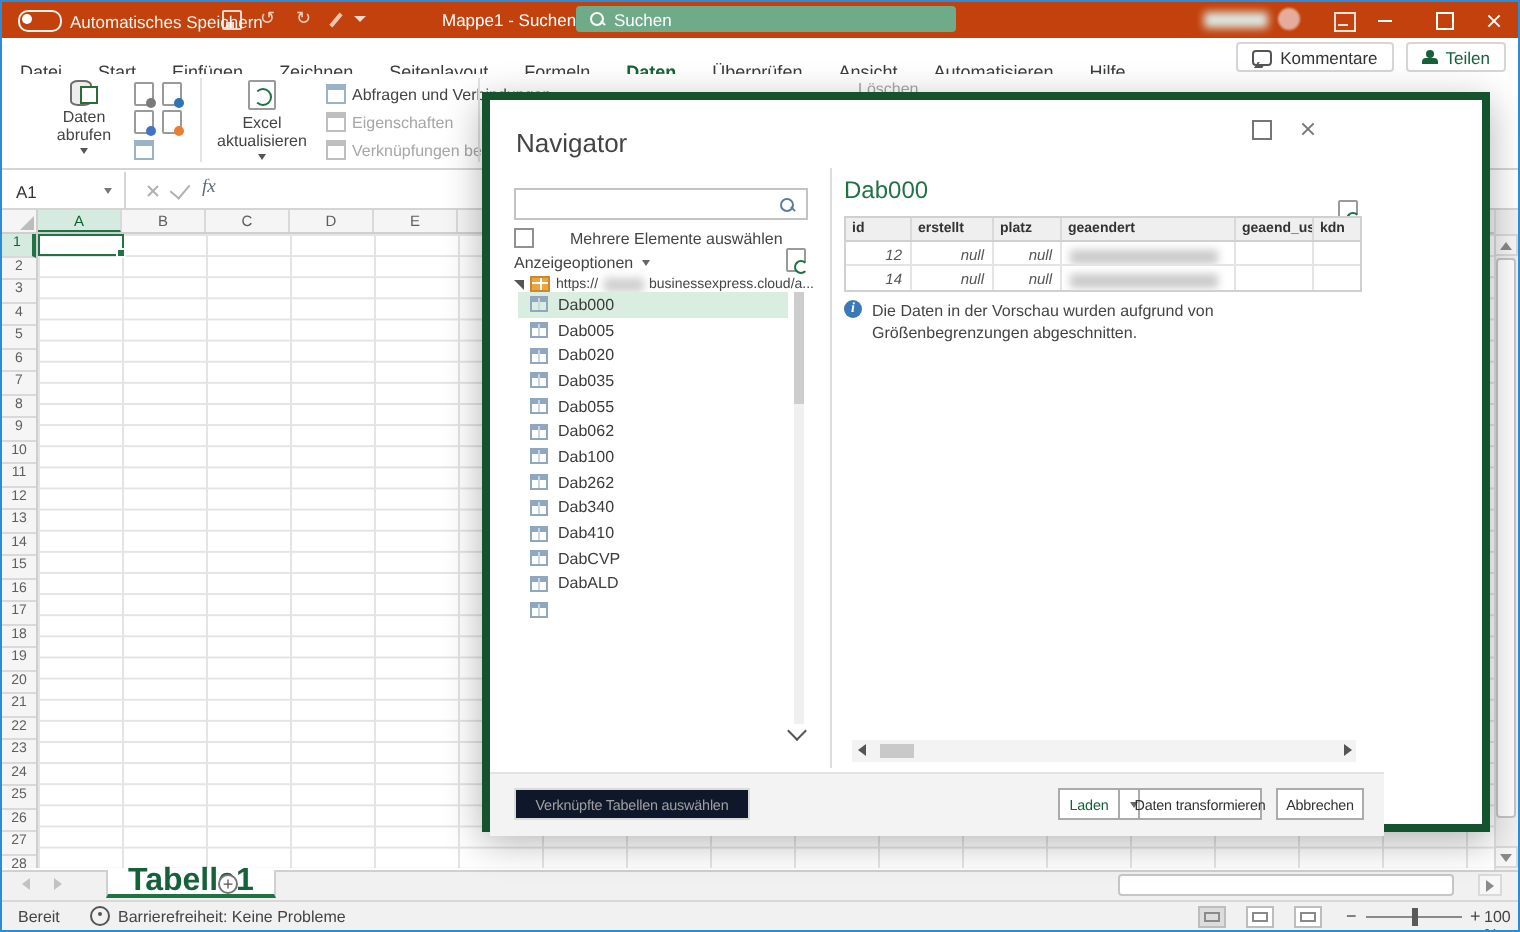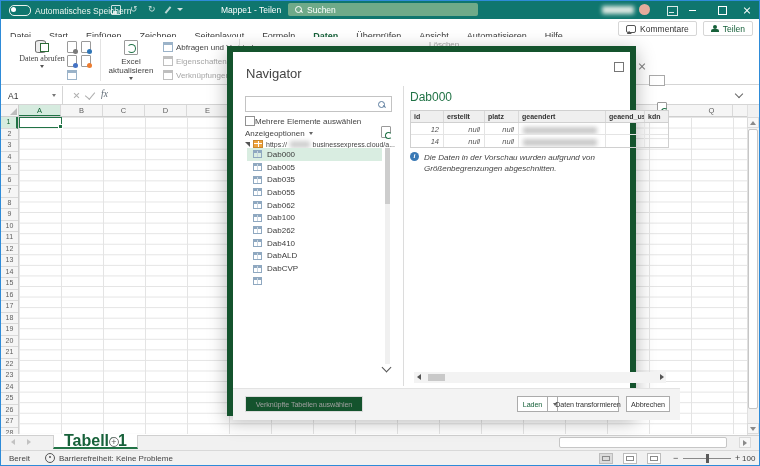--- a/index.html
+++ b/index.html
@@ -1,21 +1,21 @@
 <!DOCTYPE html>
 <html><head>
 <meta charset="utf-8">
 <style>
   html,body{margin:0;padding:0;background:#999;}
   #window{position:relative;width:760px;height:466px;background:#fff;overflow:hidden;
     font-family:"Liberation Sans",sans-serif;border:1px solid #2E8BD8;box-sizing:border-box;
     -webkit-font-smoothing:antialiased;}
   .abs{position:absolute;}
   
-  #titlebar{left:0;top:0;width:100%;height:18px;background:#0f766e;color:#fff;font-size:8.5px;}
+  #titlebar{left:0;top:0;width:100%;height:18px;background:#c2410c;color:#fff;font-size:8.5px;}
   #autosave{left:8px;top:4px;display:flex;align-items:center;gap:4px;color:#EAF4EE;}
   .toggle{width:20px;height:9px;border:1px solid #E9F2EC;border-radius:5px;position:relative;}
   .toggle .knob{position:absolute;left:1px;top:1px;width:5px;height:5px;border-radius:50%;background:#fff;}
   .tb-ic{color:rgba(255,255,255,.75);font-size:9px;line-height:10px;}
   #save-ic{left:110px;top:4px;width:8px;height:8px;border:1px solid rgba(255,255,255,.8);border-radius:1px;}
   #save-ic::after{content:"";position:absolute;left:1px;bottom:0;width:4px;height:3px;background:rgba(255,255,255,.8);}
   #undo-ic{left:129px;top:3px;}#redo-ic{left:147px;top:3px;}
   #ink-ic{left:166px;top:5px;width:2px;height:8px;background:rgba(255,255,255,.7);transform:rotate(40deg);}
   #ink-car{left:176px;top:7px;}
   .tri-down{width:0;height:0;border-left:3px solid transparent;border-right:3px solid transparent;border-top:3px solid rgba(255,255,255,.8);}
@@ -106,30 +106,30 @@
   #acc-ic{left:44px;top:452px;width:8px;height:8px;border:1px solid #555;border-radius:50%;}
   #acc-ic::after{content:"";position:absolute;left:2.5px;top:1.5px;width:2px;height:2px;border-radius:50%;background:#555;}
   .view-ic{position:absolute;top:452px;width:14px;height:11px;border:1px solid #BDBDBD;background:#fff;box-sizing:border-box;}
   .view-ic.active{background:#DCDCDC;}
   .view-ic::after{content:"";position:absolute;left:2px;top:2px;right:2px;bottom:2px;border:1px solid #8A8A8A;}
   #zoom-minus{left:672px;top:452px;}#zoom-plus{left:734px;top:452px;}
   #zoom-track{left:682px;top:457px;width:48px;height:1px;background:#8A8A8A;}
   #zoom-knob{left:705px;top:453px;width:3px;height:9px;background:#5A5A5A;}
   #zoom-label{left:741px;top:453px;}
   
-  #dialog{left:226px;top:45px;width:409px;height:370px;background:#fff;border:6px solid #14532d;box-shadow:0 5px 18px rgba(0,0,0,.3);box-sizing:border-box;}
+  #dialog{left:240px;top:45px;width:504px;height:370px;background:#fff;border:4px solid #14532d;box-shadow:0 5px 18px rgba(0,0,0,.3);box-sizing:border-box;}
   .d{position:absolute;}
   #dlg-title{left:13px;top:14px;font-size:13px;color:#444;}
   #dlg-max{left:381px;top:10px;width:8px;height:8px;border:1px solid #767676;}
   #dlg-close{left:405px;top:10px;}
   #dlg-close::before,#dlg-close::after{background:#767676;}
   #nav-search{left:12px;top:44px;width:147px;height:16px;border:1px solid #C3C3C3;box-sizing:border-box;display:flex;align-items:center;}
   #nav-search .mag{margin-left:auto;margin-right:6px;border-color:#5B7C9E;}
   #nav-search .mag::after{background:#5B7C9E;}
-  #multi-row{left:12px;top:64px;display:flex;align-items:center;gap:0;font-size:8px;color:#444;}
+  #multi-row{left:12px;top:64px;display:flex;align-items:center;gap:18px;font-size:8px;color:#444;}
   .checkbox{width:8px;height:8px;border:1px solid #919191;background:#fff;flex:none;}
   #dispopt-row{left:12px;top:77px;display:flex;align-items:center;gap:4px;font-size:8px;color:#444;}
   .caret-sm{width:0;height:0;border-left:2.5px solid transparent;border-right:2.5px solid transparent;border-top:3px solid #666;}
   .docref{width:8px;height:10px;border:1px solid #9A9A9A;background:#fff;position:relative;border-radius:1px;}
   .docref::after{content:"";position:absolute;right:-2px;bottom:-2px;width:5px;height:5px;border:1.2px solid #1E7145;border-radius:50%;border-right-color:transparent;background:#fff;}
   #dispopt-ref{left:148px;top:74px;}
   #tree-root{left:12px;top:88px;display:flex;align-items:center;gap:3px;font-size:7px;color:#444;width:150px;white-space:nowrap;}
   .exp-tri{width:0;height:0;border-top:5px solid #555;border-left:5px solid transparent;transform:rotate(0deg);flex:none;}
   .web-ic{width:10px;height:8px;background:#EFA33D;border:1px solid #C9882F;box-sizing:border-box;flex:none;
     background-image:linear-gradient(to bottom,transparent 2px,#fff 2px,#fff 3px,transparent 3px),linear-gradient(to right,transparent 4px,#fff 4px,#fff 5px,transparent 5px);}
@@ -148,28 +148,28 @@
   #pv-ref{left:424px;top:38px;}
   #pv-table{left:177px;top:58px;width:259px;border:1px solid #D0D0D0;box-sizing:border-box;overflow:hidden;}
   #pv-head{display:flex;height:12px;background:#EFEFEF;border-bottom:1px solid #D0D0D0;box-sizing:border-box;}
   .pv-th{font-size:7px;font-weight:bold;color:#333;border-right:1px solid #D9D9D9;box-sizing:border-box;padding:2px 0 0 3px;white-space:nowrap;overflow:hidden;flex:none;}
   .pv-tr{display:flex;height:12px;border-bottom:1px solid #E4E4E4;box-sizing:border-box;}
   .pv-tr:last-child{border-bottom:none;}
   .pv-td{font-size:7.5px;font-style:italic;color:#555;text-align:right;border-right:1px solid #E4E4E4;box-sizing:border-box;padding:2px 4px 0 0;white-space:nowrap;overflow:hidden;flex:none;}
   .cell-redact{margin:2px 4px 0 4px;height:7px;flex:1;background:#C9C9C9;filter:blur(2px);}
   #pv-info{left:177px;top:100px;width:255px;display:flex;gap:5px;}
   .info-ic{width:9px;height:9px;border-radius:50%;background:#3A79B5;color:#fff;font-size:7px;font-weight:bold;text-align:center;line-height:9px;flex:none;font-family:"Liberation Serif",serif;font-style:italic;}
-  #pv-info .txt{font-size:8px;color:#444;line-height:11px;width:238px;font-style:italic;}
+  #pv-info .txt{font-size:8px;color:#444;line-height:11px;width:238px;}
   #pv-hscroll{left:181px;top:320px;width:252px;height:11px;background:#F3F3F3;display:flex;align-items:center;}
   #pv-hthumb{left:195px;top:322px;width:17px;height:7px;background:#C9C9C9;}
   #pv-hl{left:184px;top:322px;}#pv-hr{left:427px;top:322px;}
   
   #dlg-footer{left:0px;top:336px;width:447px;height:32px;background:#F3F3F3;border-top:1px solid #E3E3E3;box-sizing:border-box;}
   .dlg-btn{position:absolute;top:344px;height:16px;border:1px solid #ABABAB;background:#fff;box-sizing:border-box;font-size:7.2px;color:#333;display:flex;align-items:center;justify-content:center;letter-spacing:-0.1px;white-space:nowrap;}
-  .dlg-btn.disabled{border-color:#DBDBDB;background:#14532d;color:#A0A0A0;}
+  .dlg-btn.disabled{border-color:#DBDBDB;background:#0f172a;color:#A0A0A0;}
   #btn-laden{left:284px;width:31px;color:#17613A;}
   #btn-laden-dd{left:314px;width:15px;}
   #btn-transform{left:324px;width:62px;}
   #btn-cancel{left:393px;width:44px;}
 </style>
 </head>
 <body>
 
 <div id="window">
 
@@ -178,21 +178,21 @@
       <span class="toggle">
           <span class="knob"></span>
         </span>
       <span>Automatisches Speichern</span>
     </div>
     <div id="save-ic" class="abs"></div>
     <div id="undo-ic" class="abs tb-ic">↺</div>
     <div id="redo-ic" class="abs tb-ic">↻</div>
     <div id="ink-ic" class="abs"></div>
     <div id="ink-car" class="abs tri-down"></div>
-    <div id="doc-title" class="abs">Mappe1 - Teilen</div>
+    <div id="doc-title" class="abs">Mappe1 - Suchen</div>
     <div id="tb-search" class="abs">
       <span class="mag"></span>
       <span>Suchen</span>
     </div>
     <div id="user-redact" class="abs redact"></div>
     <div id="avatar" class="abs"></div>
     <div id="ribopt-ic" class="abs"></div>
     <div id="min-btn" class="abs"></div>
     <div id="max-btn" class="abs"></div>
     <div id="close-btn" class="abs x-icon"></div>
@@ -220,21 +220,21 @@
       <div class="menu-btn" id="teilen-btn">
         <span class="share-ic"></span>
         <span>Teilen</span>
       </div>
     </div>
   </div>
 
   <div id="ribbon" class="abs">
     <div class="bigbtn" style="left:18px;top:3px;">
       <span class="db-ic"></span>
-      <span style="line-height:9px;font-family:Liberation Serif, serif;">Daten abrufen</span>
+      <span style="line-height:9px;">Daten abrufen</span>
       <span class="caret"></span>
     </div>
     <div class="smdoc" style="left:66px;top:4px;">
         <i style="background:#7A7A7A;"></i>
       </div>
     <div class="smdoc" style="left:80px;top:4px;">
         <i style="background:#2E75B6;"></i>
       </div>
     <div class="smdoc" style="left:66px;top:18px;">
         <i style="background:#4472C4;"></i>
@@ -400,49 +400,57 @@
         <div class="nav-item selected">
           <div class="tbl-icon"></div>
           <div>Dab000</div>
         </div>
         <div class="nav-item">
           <div class="tbl-icon"></div>
           <div>Dab005</div>
         </div>
         <div class="nav-item">
           <div class="tbl-icon"></div>
+          <div>Dab020</div>
+        </div>
+        <div class="nav-item">
+          <div class="tbl-icon"></div>
           <div>Dab035</div>
         </div>
         <div class="nav-item">
           <div class="tbl-icon"></div>
           <div>Dab055</div>
         </div>
         <div class="nav-item">
           <div class="tbl-icon"></div>
           <div>Dab062</div>
         </div>
         <div class="nav-item">
           <div class="tbl-icon"></div>
           <div>Dab100</div>
         </div>
         <div class="nav-item">
           <div class="tbl-icon"></div>
           <div>Dab262</div>
         </div>
         <div class="nav-item">
           <div class="tbl-icon"></div>
+          <div>Dab340</div>
+        </div>
+        <div class="nav-item">
+          <div class="tbl-icon"></div>
           <div>Dab410</div>
         </div>
         <div class="nav-item">
           <div class="tbl-icon"></div>
+          <div>DabCVP</div>
+        </div>
+        <div class="nav-item">
+          <div class="tbl-icon"></div>
           <div>DabALD</div>
-        </div>
-        <div class="nav-item">
-          <div class="tbl-icon"></div>
-          <div>DabCVP</div>
         </div>
         <div class="nav-item">
           <div class="tbl-icon"></div>
         </div>
       </div>
     <div id="nav-scroll" class="d"></div>
     <div id="nav-thumb" class="d"></div>
     <div id="nav-chev" class="d"></div>
     <div id="pane-div" class="d"></div>
 

